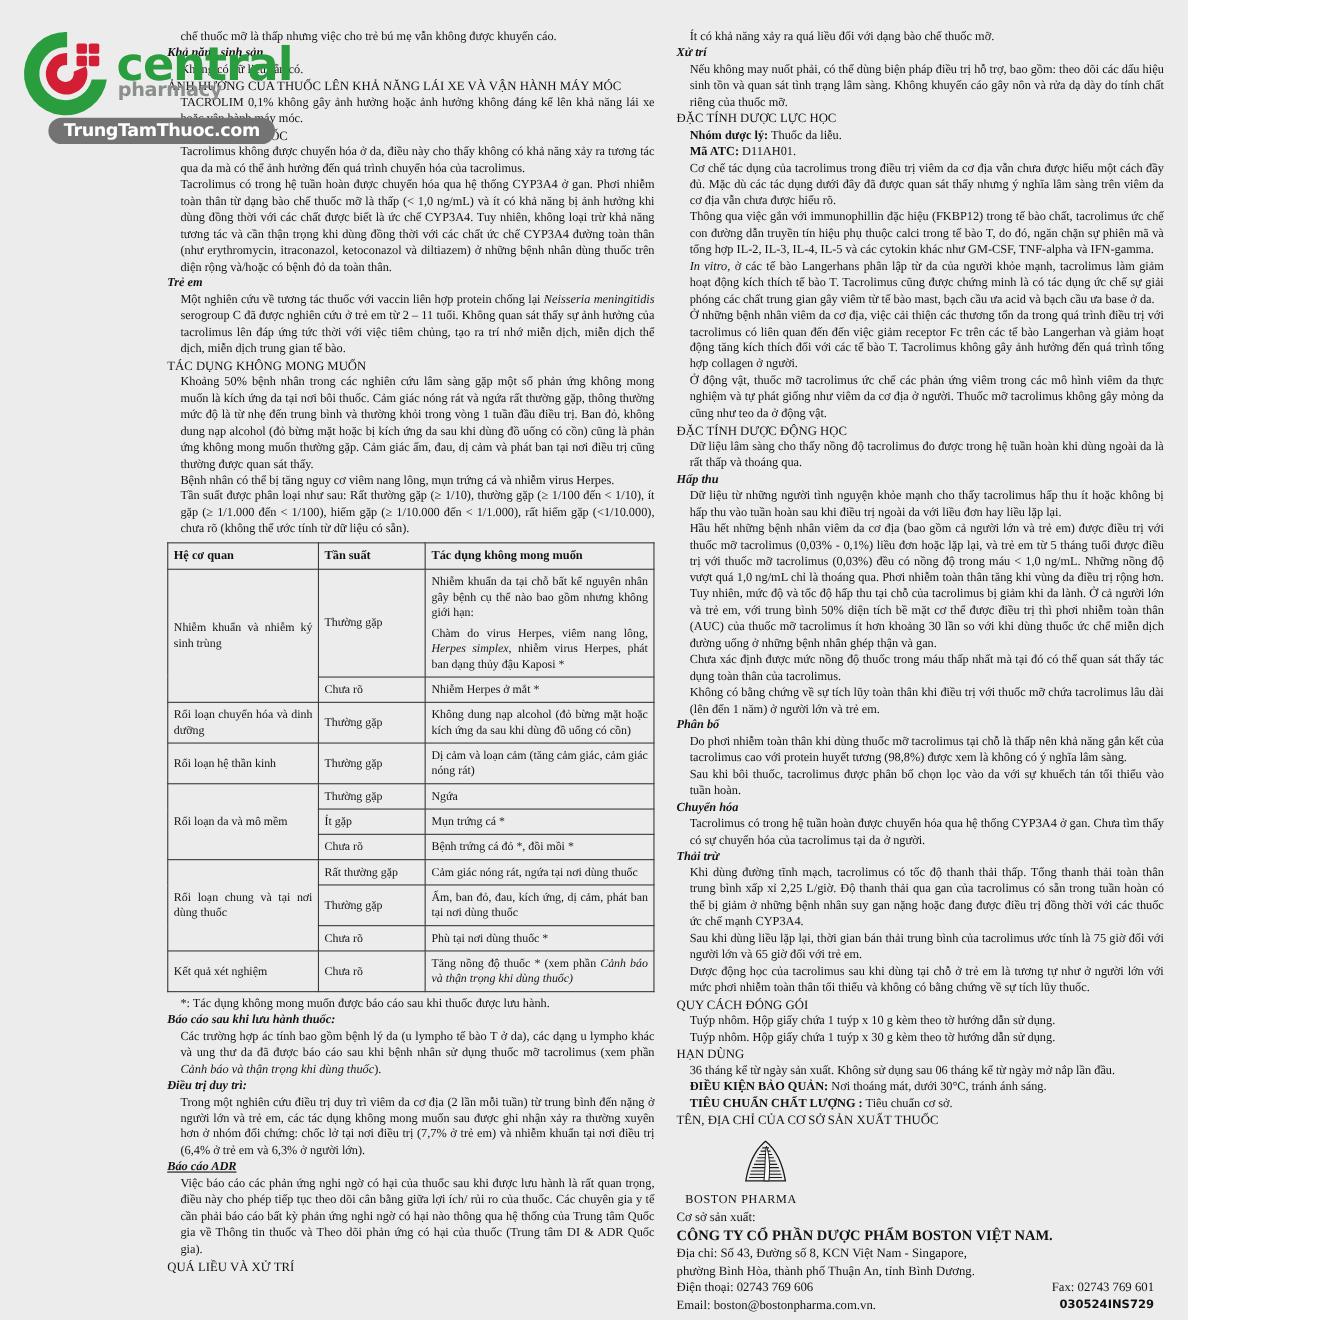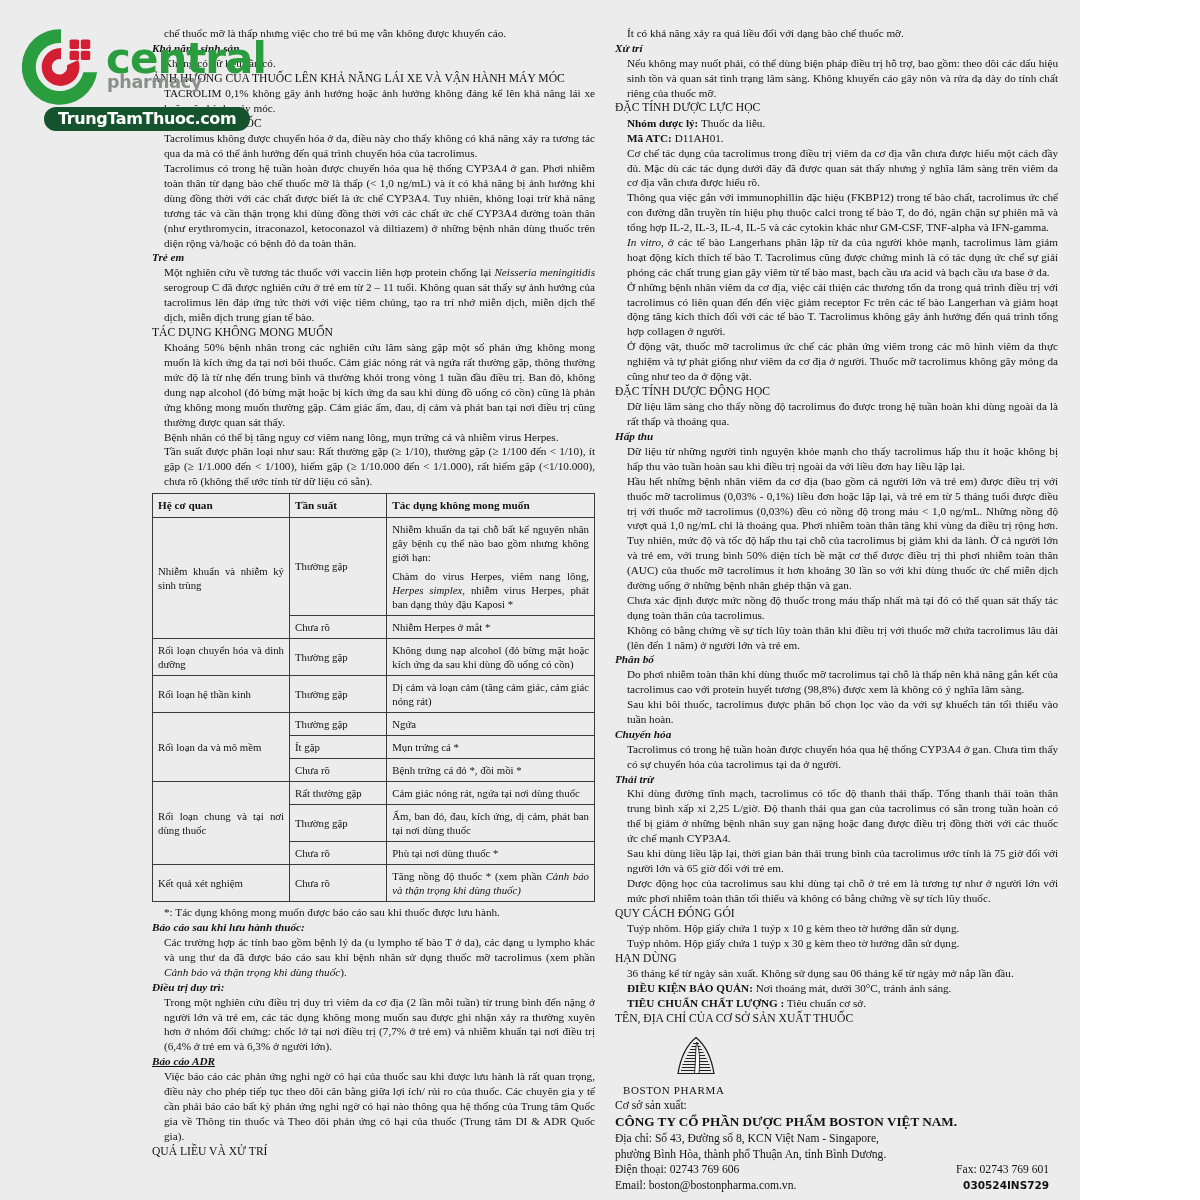--- a/index.html
+++ b/index.html
@@ -140,21 +140,21 @@
     font-size: 17.5px;
     font-weight: bold;
     color: #8a8f8c;
     letter-spacing: -0.3px;
     line-height: 1;
   }
   #wm .ttt {
     position: absolute;
     left: 36px;
     top: 85px;
-    background: #14532d;
+    background: #737373;
     color: #ffffff;
     font-family: "DejaVu Sans", sans-serif;
     font-size: 16px;
     font-weight: bold;
     padding: 2px 14px 3px 14px;
     border-radius: 12px;
     letter-spacing: -0.4px;
     white-space: nowrap;
   }
 

